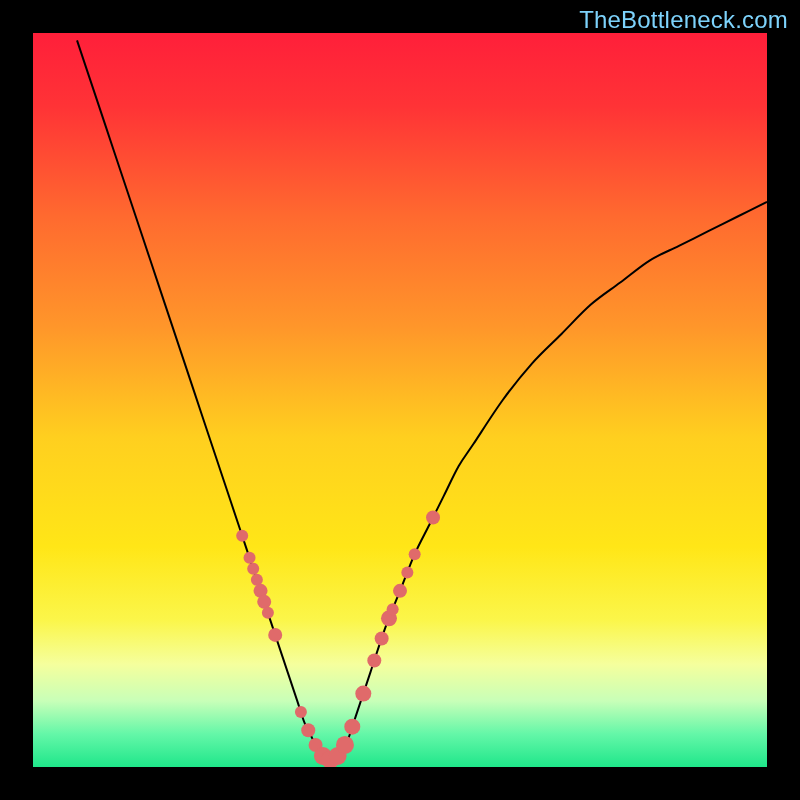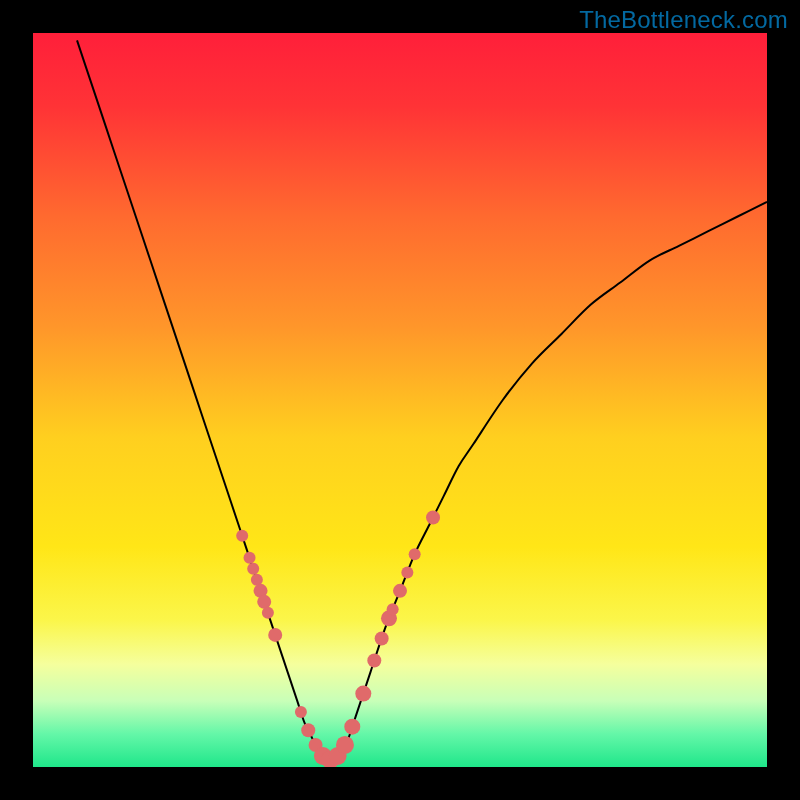--- a/index.html
+++ b/index.html
@@ -23,21 +23,21 @@
     position: absolute;
     left: 0;
     top: 0;
     width: 100%;
     height: 100%;
   }
   .watermark {
     position: absolute;
     top: 6px;
     right: 12px;
-    color: #0369a1;
+    color: #7dd3fc;
     font-size: 24px;
     font-weight: 500;
     letter-spacing: 0.2px;
     user-select: none;
   }
   svg.curve-layer {
     position: absolute;
     left: 0;
     top: 0;
     width: 100%;

